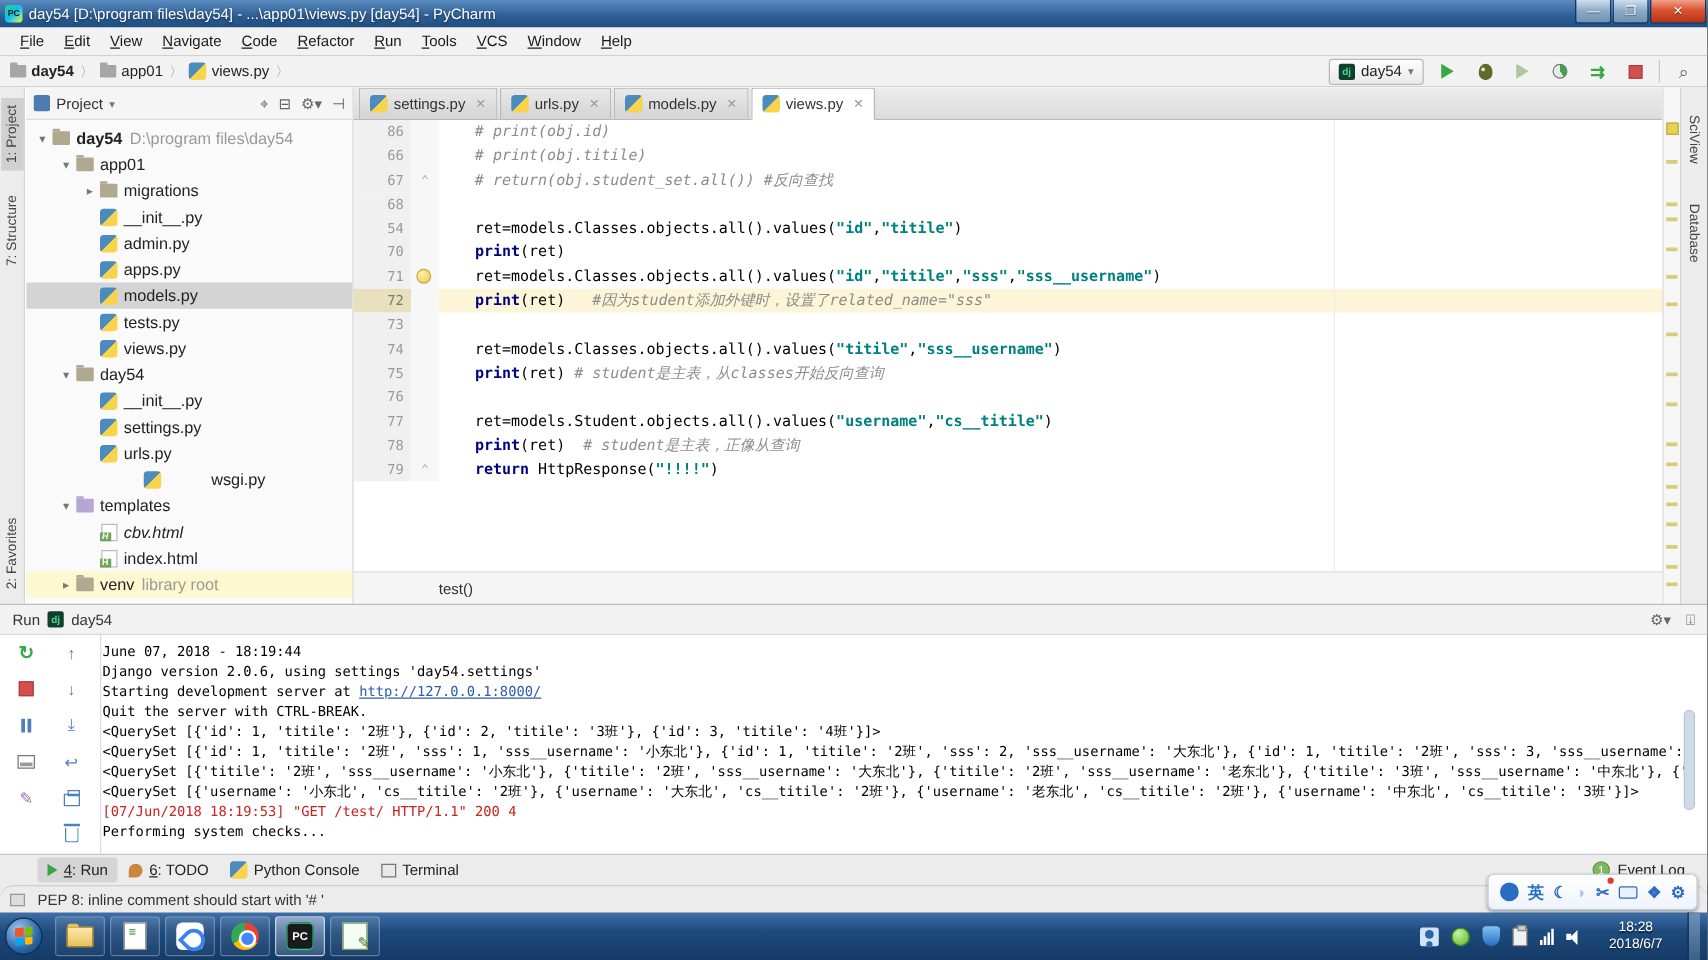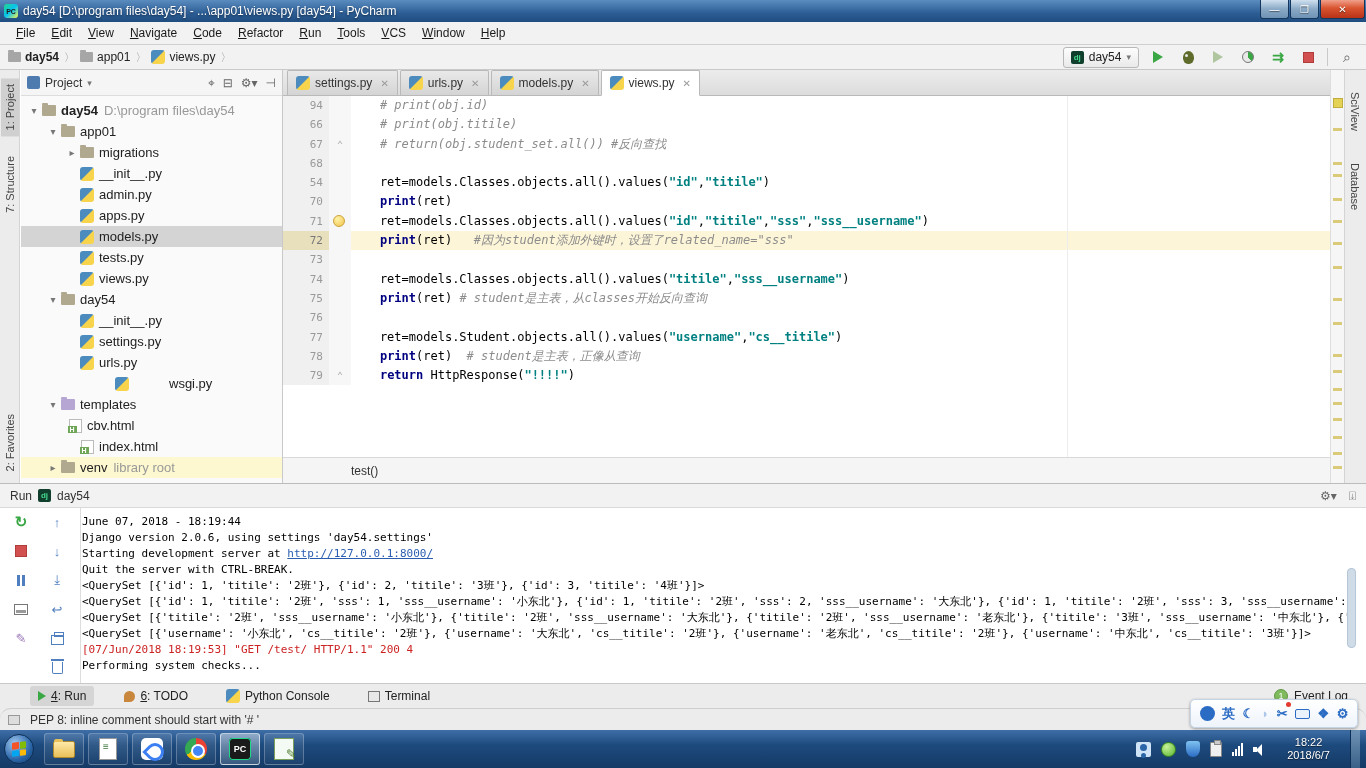--- a/index.html
+++ b/index.html
@@ -128,21 +128,21 @@
   .rt-print{width:13px;height:10px;border:1px solid #4f7fbf;position:relative;margin-top:3px;}
   .rt-print:before{content:"";position:absolute;left:2px;top:-4px;width:8px;height:3px;border:1px solid #4f7fbf;}
   .rt-trash{width:11px;height:12px;border:1px solid #4f7fbf;border-top:none;position:relative;margin-top:2px;border-radius:0 0 2px 2px;}
   .rt-trash:before{content:"";position:absolute;top:-3px;left:-2px;width:13px;height:2px;background:#4f7fbf;}
   .console{position:absolute;left:82px;top:0;width:1270px;height:176px;overflow:hidden;padding-top:6px;}
   .con-line{height:16px;line-height:16px;font-family:"DejaVu Sans Mono",monospace;font-size:11px;white-space:pre;color:#000;}
   .con-line .link{color:#2a5db0;text-decoration:underline;}
   .con-line.err{color:#cc2222;}
   .con-scroll{position:absolute;right:10px;top:60px;width:9px;height:80px;background:#cfdce8;border:1px solid #b5c6d6;border-radius:4px;}
   
-  .bottombar{position:absolute;left:0;top:683px;width:1366px;height:25px;background:#ececec;border-top:1px solid #c9c9c9;display:flex;align-items:center;padding-left:30px;gap:22px;}
+  .bottombar{position:absolute;left:0;top:683px;width:1366px;height:25px;background:#ececec;border-top:1px solid #c9c9c9;display:flex;align-items:center;padding-left:30px;gap:1px;}
   .btab{display:flex;align-items:center;gap:5px;padding:3px 8px;font-size:12px;color:#222;border-radius:3px;}
   .btab.active{background:#d5d5d5;}
   .btab .gtri{width:0;height:0;border-left:8px solid #3aa745;border-top:5px solid transparent;border-bottom:5px solid transparent;}
   .btab .todo-ic{width:11px;height:11px;background:#c8873c;border-radius:50% 50% 50% 0;display:inline-block;}
   .btab .term-ic{width:12px;height:11px;background:#e8e8e8;border:1px solid #777;display:inline-block;}
   .eventlog{margin-left:auto;display:flex;align-items:center;gap:6px;padding-right:18px;font-size:12px;color:#222;}
   .badge{width:14px;height:14px;border-radius:50%;background:#7fba5d;color:#fff;font-size:9px;display:flex;align-items:center;justify-content:center;border:1px solid #639946;}
   
   .statusbar{position:absolute;left:0;top:708px;width:1366px;height:22px;background:#ececec;border-top:1px solid #cfcfcf;display:flex;align-items:center;padding-left:8px;gap:10px;font-size:12px;color:#333;border-radius:11px;}
   .sb-ic{width:12px;height:10px;border:1px solid #999;background:#ddd;}
@@ -397,21 +397,21 @@
             </span>
             <span class="tree-label">wsgi.py</span>
           </div>
           <div class="tree-row" style="padding-left: 25px;">
             <span class="arrow">▾</span>
             <span class="t-ic">
               <span class="folder-ic purple"></span>
             </span>
             <span class="tree-label">templates</span>
           </div>
-          <div class="tree-row" style="padding-left: 32px;">
+          <div class="tree-row" style="padding-left: 44px; font-style: italic;">
             <span class="arrow"></span>
             <span class="t-ic">
               <span class="html-ic"></span>
             </span>
             <span class="tree-label">cbv.html</span>
           </div>
           <div class="tree-row" style="padding-left: 44px;">
             <span class="arrow"></span>
             <span class="t-ic">
               <span class="html-ic"></span>
@@ -447,21 +447,21 @@
             <span class="x">✕</span>
           </div>
           <div class="etab active">
             <span class="py-icon"></span>
             <span>views.py</span>
             <span class="x">✕</span>
           </div>
         </div>
       <div class="code-wrap" id="code">
         <div class="guide-line"></div>
-      <div class="code-line"><span class="gut">94</span><span class="fold"></span><span><span class="seg-c">    # print(obj.id)</span></span></div>
+      <div class="code-line"><span class="gut">86</span><span class="fold"></span><span><span class="seg-c">    # print(obj.id)</span></span></div>
           <div class="code-line"><span class="gut">66</span><span class="fold"></span><span><span class="seg-c">    # print(obj.titile)</span></span></div>
           <div class="code-line"><span class="gut">67</span><span class="fold">⌃</span><span><span class="seg-c">    # return(obj.student_set.all()) #反向查找</span></span></div>
           <div class="code-line"><span class="gut">68</span><span class="fold"></span><span></span></div>
           <div class="code-line"><span class="gut">54</span><span class="fold"></span><span><span class="seg-p">    ret=models.Classes.objects.all().values(</span><span class="seg-s">"id"</span><span class="seg-p">,</span><span class="seg-s">"titile"</span><span class="seg-p">)</span></span></div>
           <div class="code-line"><span class="gut">70</span><span class="fold"></span><span><span class="seg-p">    </span><span class="seg-k">print</span><span class="seg-p">(ret)</span></span></div>
           <div class="code-line"><span class="gut">71</span><span class="fold"><span class="bulb"></span></span><span><span class="seg-p">    ret=models.Classes.objects.all().values(</span><span class="seg-s">"id"</span><span class="seg-p">,</span><span class="seg-s">"titile"</span><span class="seg-p">,</span><span class="seg-s">"sss"</span><span class="seg-p">,</span><span class="seg-s">"sss__username"</span><span class="seg-p">)</span></span></div>
           <div class="code-line current"><span class="gut">72</span><span class="fold"></span><span><span class="seg-p">    </span><span class="seg-k">print</span><span class="seg-p">(ret)   </span><span class="seg-c">#因为student添加外键时，设置了related_name="sss"</span></span></div>
           <div class="code-line"><span class="gut">73</span><span class="fold"></span><span></span></div>
           <div class="code-line"><span class="gut">74</span><span class="fold"></span><span><span class="seg-p">    ret=models.Classes.objects.all().values(</span><span class="seg-s">"titile"</span><span class="seg-p">,</span><span class="seg-s">"sss__username"</span><span class="seg-p">)</span></span></div>
           <div class="code-line"><span class="gut">75</span><span class="fold"></span><span><span class="seg-p">    </span><span class="seg-k">print</span><span class="seg-p">(ret) </span><span class="seg-c"># student是主表，从classes开始反向查询</span></span></div>
@@ -633,20 +633,20 @@
       <span class="tray-shield"></span>
       <span class="tray-clip"></span>
       <span class="bars">
           <i></i>
           <i></i>
           <i></i>
           <i></i>
         </span>
       <span class="spk"></span>
       <div class="clock">
-        <div>18:22</div>
+        <div>18:28</div>
         <div>2018/6/7</div>
       </div>
       <div class="show-desktop"></div>
     </div>
   </div>
 
 </div>
 
 </body></html>

